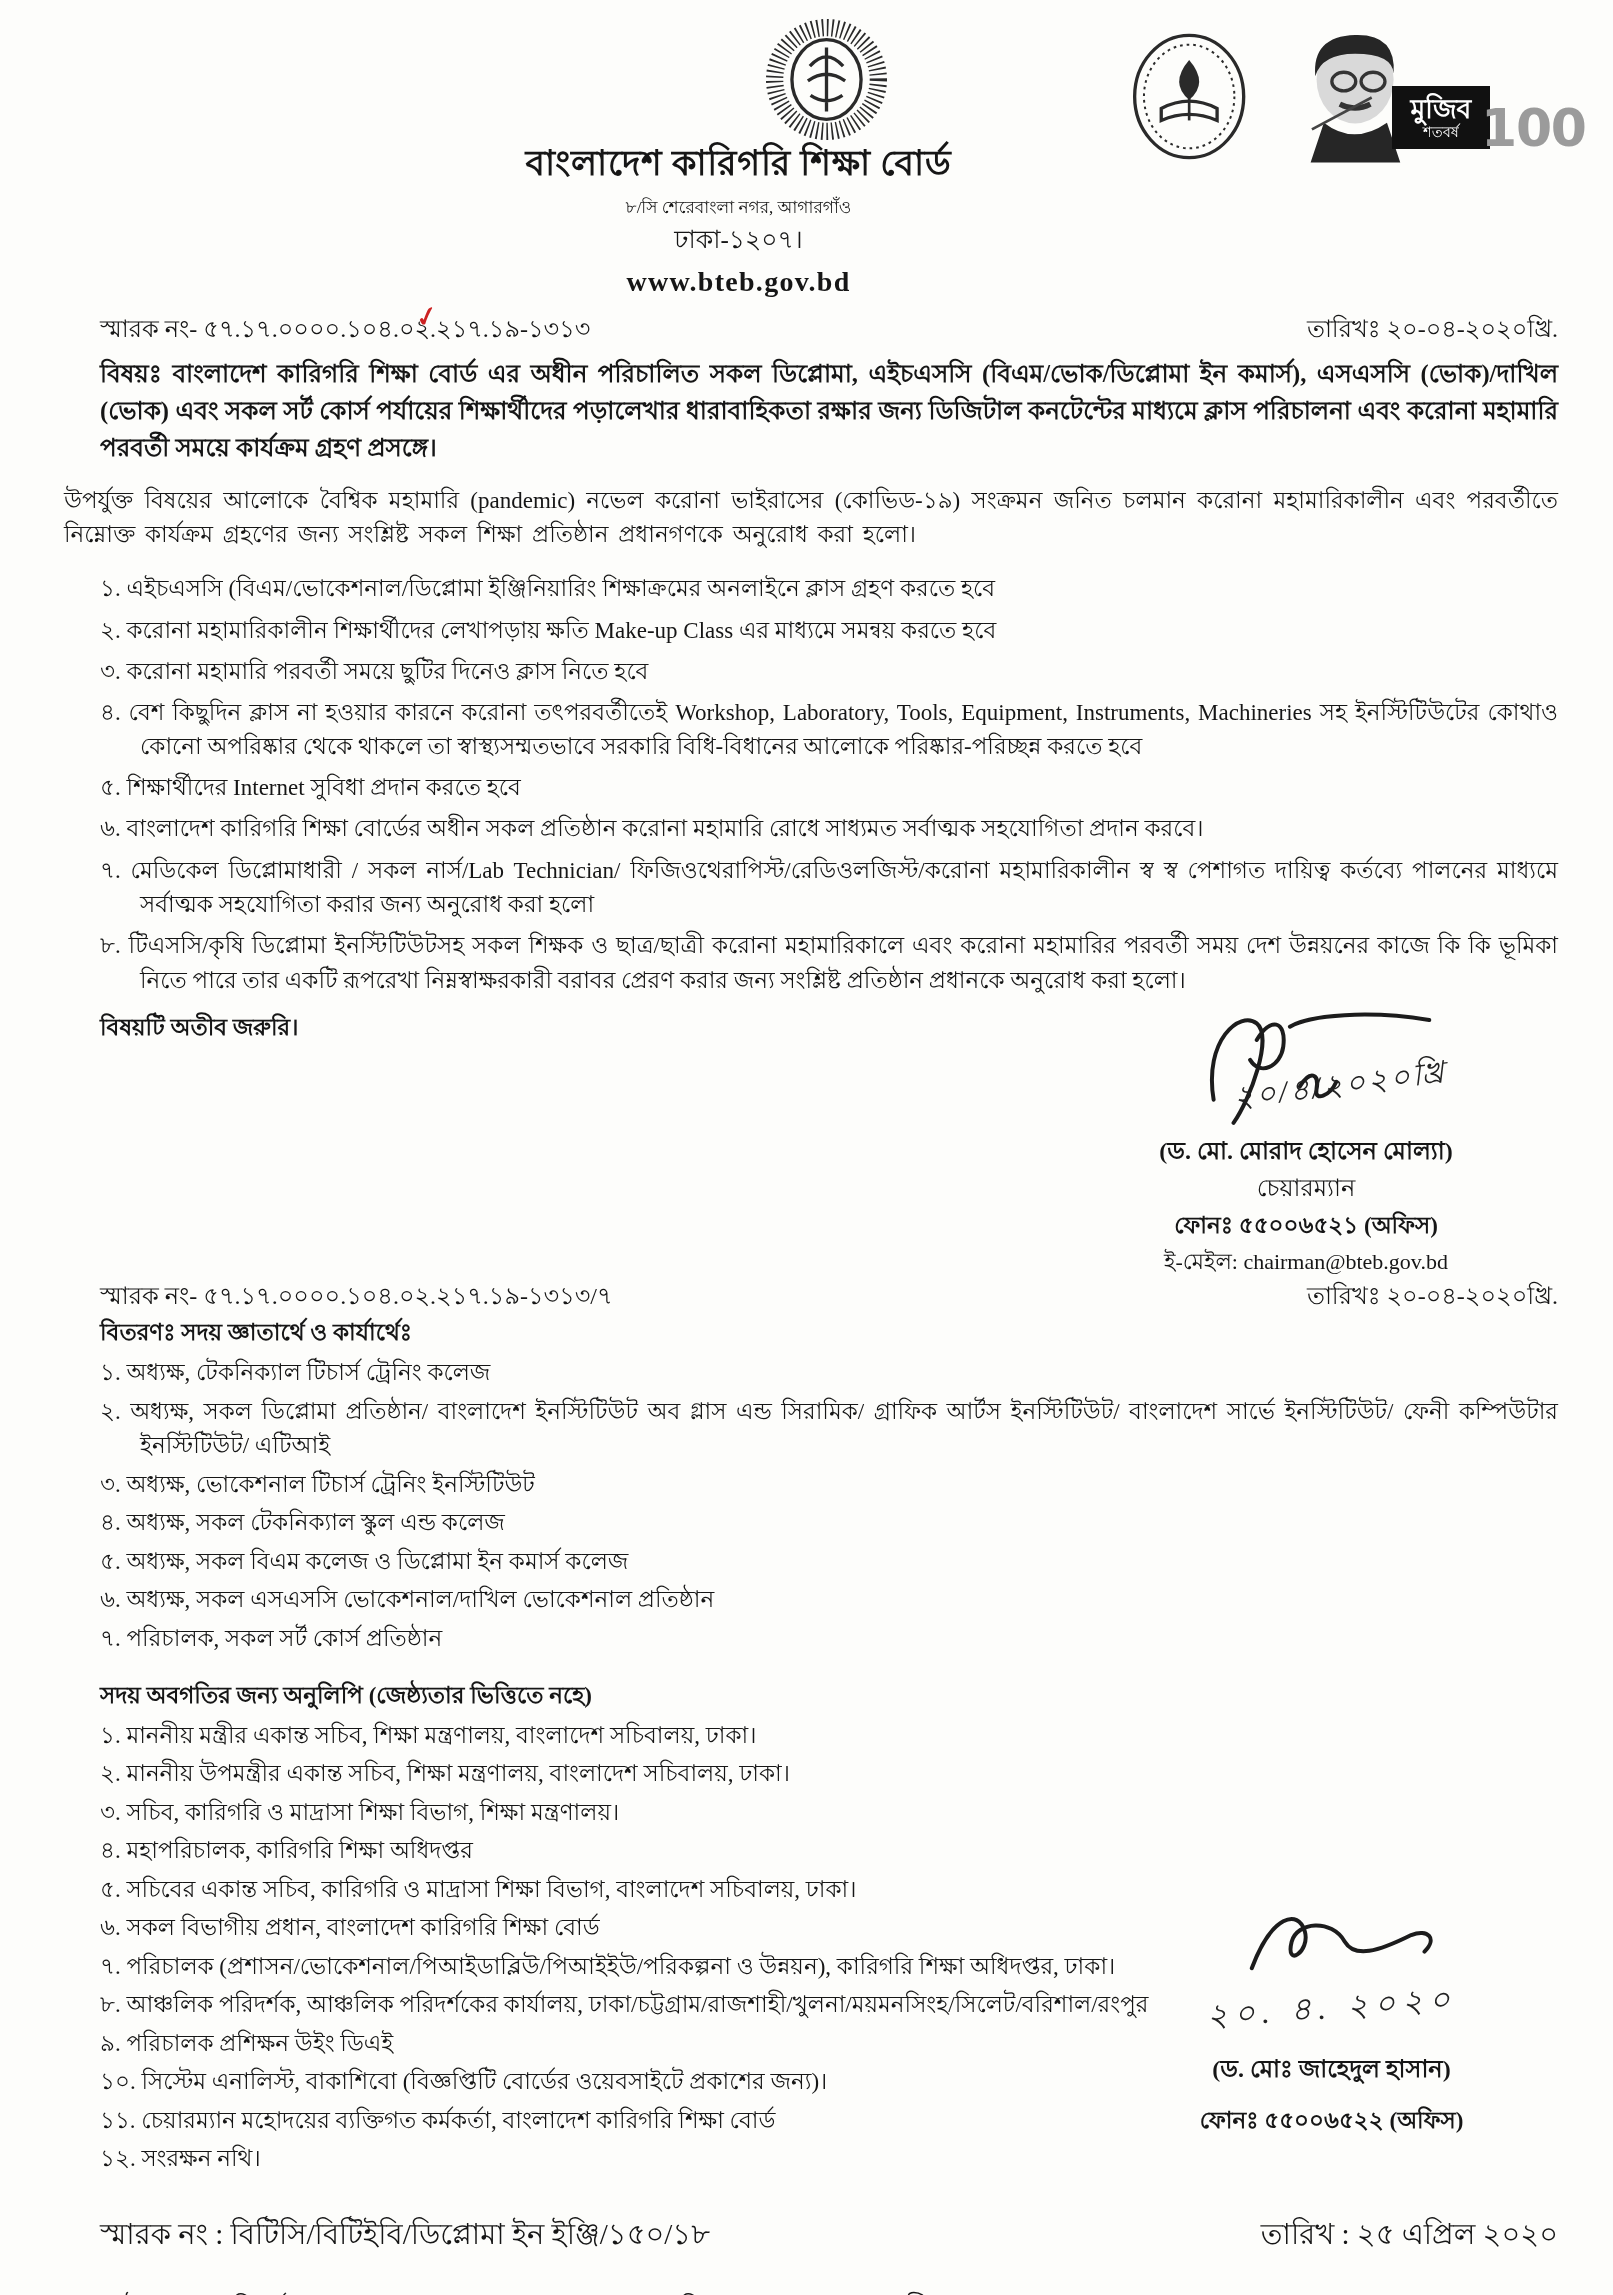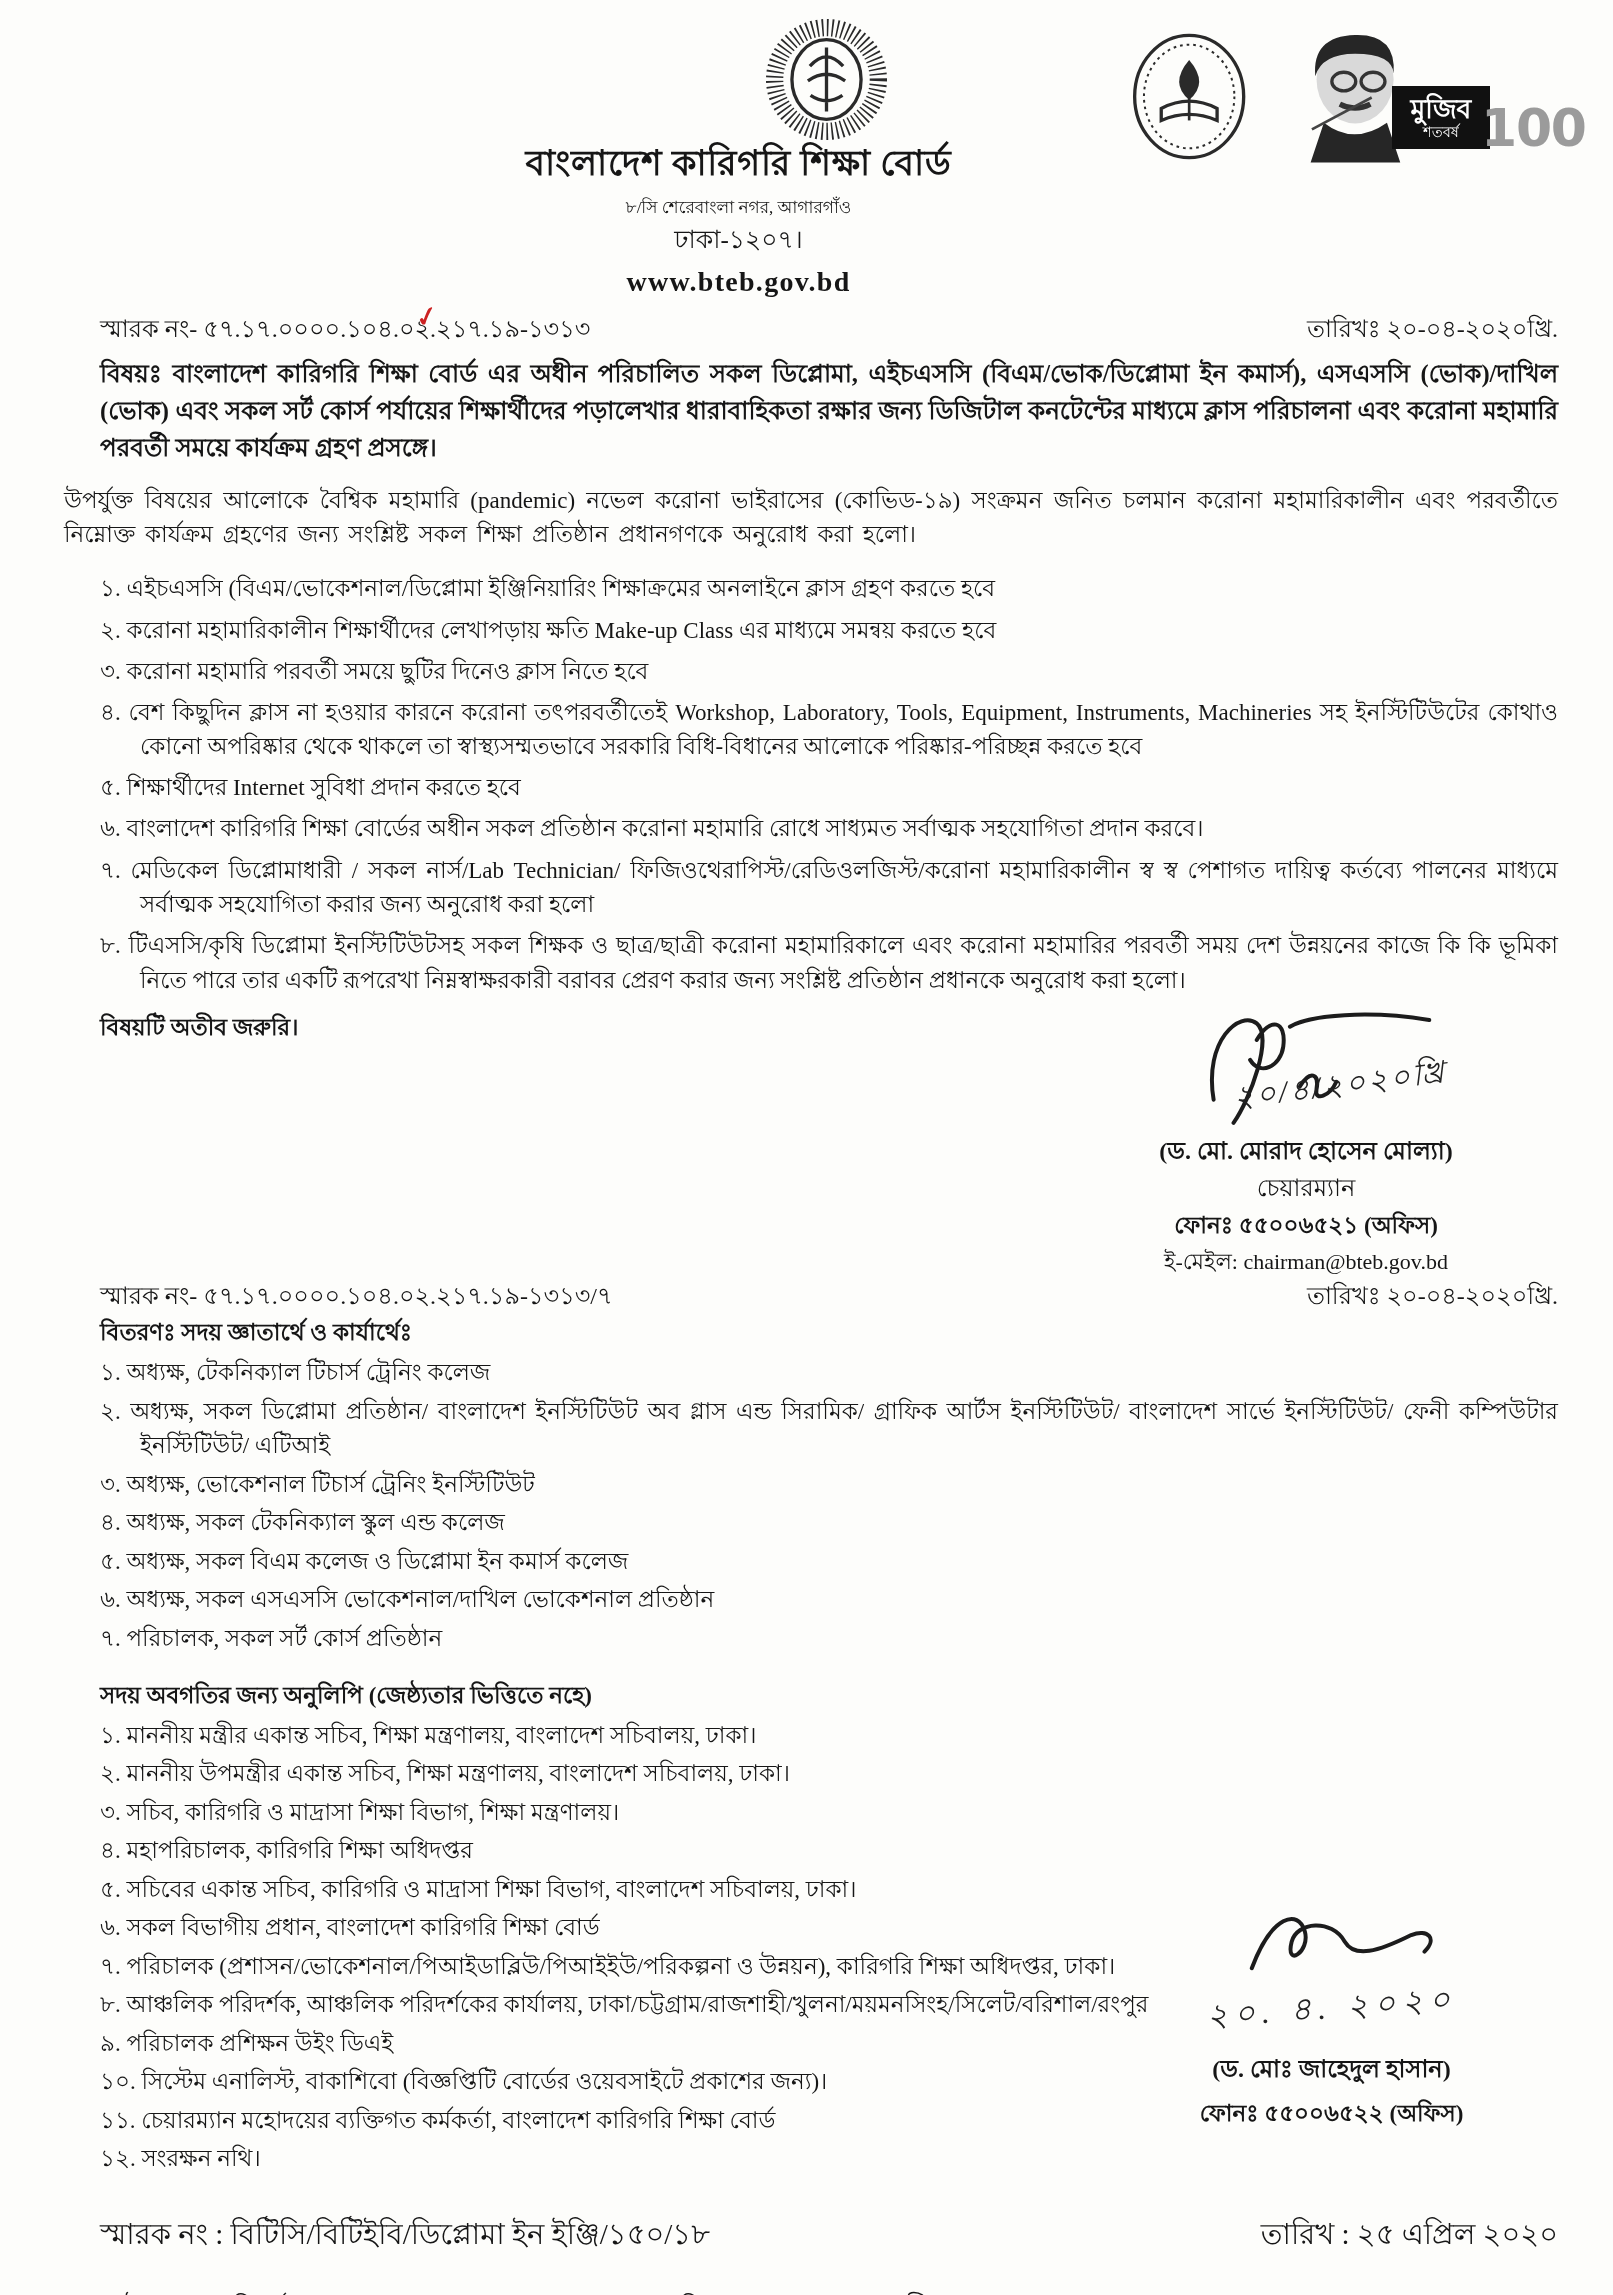--- a/index.html
+++ b/index.html
@@ -197,21 +197,21 @@
     </div>
 
     <div class="secretary-block">
       <div class="secretary-sig">
         <svg width="279" height="100" viewBox="0 0 420 150">
           <path class="sig-line" d="M90,110 C120,30 160,20 170,55 C178,85 140,110 150,70 C158,40 210,35 230,70 C245,95 280,85 330,60 M330,60 c25,-10 40,5 20,25"></path>
         </svg>
       </div>
       <span class="hand-date">২০. ৪. ২০২০</span>
       <div class="sig-name" style="margin-top:20px">(ড. মোঃ জাহেদুল হাসান)</div>
-      <div class="sig-phone" style="margin-top:10px">ফোনঃ ৫৫০০৬৫২২ (অফিস)</div>
+      <div class="sig-phone" style="margin-top:17px">ফোনঃ ৫৫০০৬৫২২ (অফিস)</div>
     </div>
   </div>
 
   <div class="memo-row memo3">
     <div>স্মারক নং : বিটিসি/বিটিইবি/ডিপ্লোমা ইন ইঞ্জি/১৫০/১৮</div>
     <div>তারিখ : ২৫ এপ্রিল ২০২০</div>
   </div>
 
   <div class="college-note">উপরোক্ত নির্দেশনাসমূহের আলোকে অত্র কলেজের শিক্ষকবৃন্দকে প্রয়োজনীয় ব্যবস্থা গ্রহণের জন্য অনুরোধ করা হলো।</div>
 

